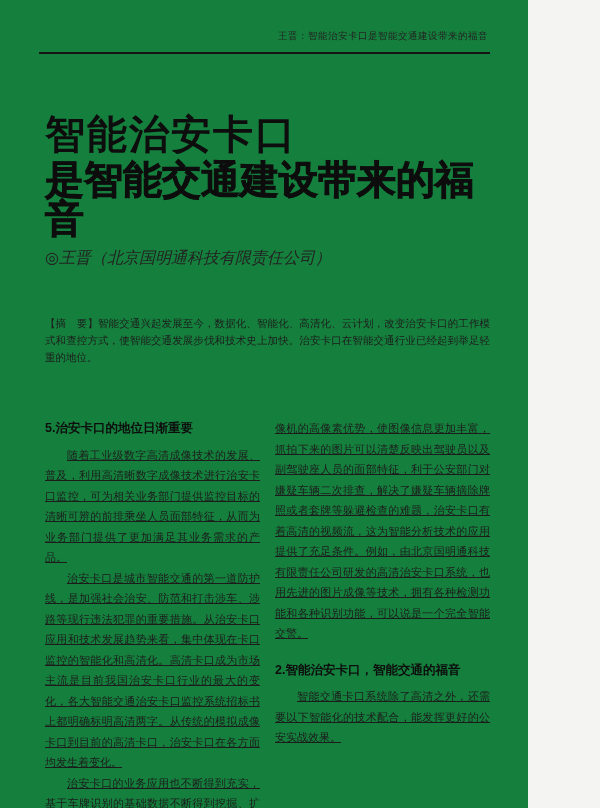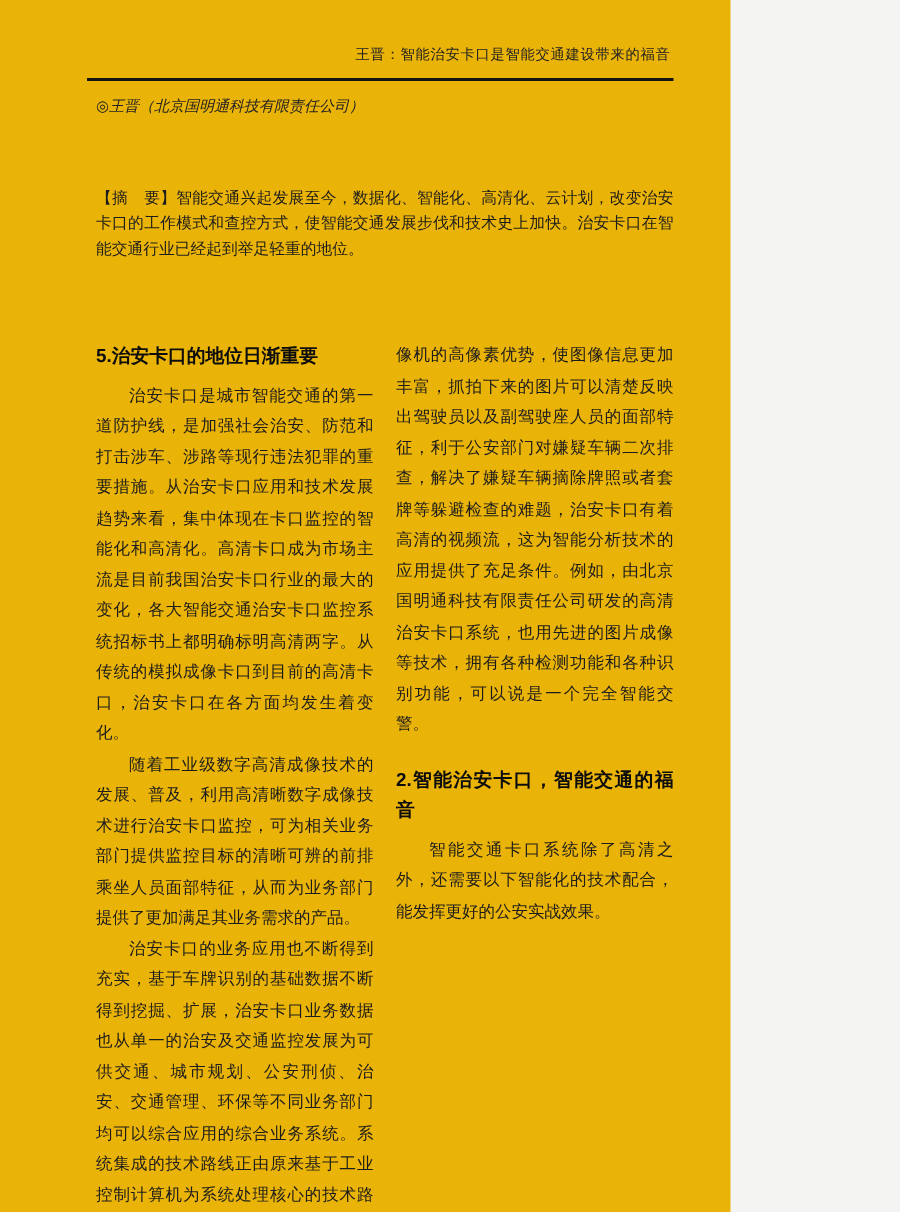--- a/index.html
+++ b/index.html
@@ -9,24 +9,24 @@
   }
   body {
     width: 600px;
     height: 808px;
     overflow: hidden;
     font-family: "Liberation Sans", sans-serif;
     color: #1c1c1c;
   }
   .page {
     box-sizing: border-box;
-    width: 487px;
+    width: 528px;
     height: 808px;
-    background: #eab308;
-    padding: 30px 38px 20px 64px;
+    background: #15803d;
+    padding: 30px 38px 20px 45px;
   }
   
   .running-header {
     text-align: right;
     font-size: 9.5px;
     letter-spacing: 0.5px;
     color: #222;
     padding-right: 2px;
   }
   .header-rule {
@@ -52,21 +52,21 @@
     font-size: 39px;
     font-weight: 900;
     -webkit-text-stroke: 0.8px #0d0d0d;
     letter-spacing: 0px;
     color: #0d0d0d;
   }
   .byline {
     margin-top: 10px;
     font-family: "Liberation Serif", "DejaVu Serif", serif;
     font-style: italic;
-    font-size: 10px;
+    font-size: 16px;
     color: #222;
   }
   
   .abstract-block {
     margin-top: 46px;
     font-size: 10.5px;
     line-height: 17px;
     text-align: justify;
   }
   .abstract-block p { margin: 0; }
@@ -84,47 +84,51 @@
     line-height: 20.5px;
     text-align: justify;
   }
   .col h2 {
     font-size: 12.5px;
     font-weight: 700;
     margin: 0 0 6px 0;
     color: #0d0d0d;
   }
   .col h2.second { margin-top: 16px; }
-  .col p { margin: 0; }
+  .col p { margin: 0; text-decoration: underline; }
   .col p.indent { text-indent: 2em; }
   .col p.noindent { text-indent: 0; }
 </style>
 </head>
 <body>
 
 <div class="page">
 
   <div class="running-header">王晋：智能治安卡口是智能交通建设带来的福音</div>
   <hr class="header-rule">
 
+  <div class="title-block">
+    <span class="title-l1">智能治安卡口</span>
+    <span class="title-l2">是智能交通建设带来的福音</span>
+  </div>
 
   <div class="byline">◎王晋（北京国明通科技有限责任公司）</div>
 
   <div class="abstract-block">
     <p>
       <span class="blk-label">【摘　要】</span><span>智能交通兴起发展至今，数据化、智能化、高清化、云计划，改变治安卡口的工作模式和查控方式，使智能交通发展步伐和技术史上加快。治安卡口在智能交通行业已经起到举足轻重的地位。</span>
     </p>
   </div>
 
   <div class="columns">
 
     <div class="col">
       <h2>5.治安卡口的地位日渐重要</h2>
+      <p class="indent">随着工业级数字高清成像技术的发展、普及，利用高清晰数字成像技术进行治安卡口监控，可为相关业务部门提供监控目标的清晰可辨的前排乘坐人员面部特征，从而为业务部门提供了更加满足其业务需求的产品。</p>
       <p class="indent">治安卡口是城市智能交通的第一道防护线，是加强社会治安、防范和打击涉车、涉路等现行违法犯罪的重要措施。从治安卡口应用和技术发展趋势来看，集中体现在卡口监控的智能化和高清化。高清卡口成为市场主流是目前我国治安卡口行业的最大的变化，各大智能交通治安卡口监控系统招标书上都明确标明高清两字。从传统的模拟成像卡口到目前的高清卡口，治安卡口在各方面均发生着变化。</p>
-      <p class="indent">随着工业级数字高清成像技术的发展、普及，利用高清晰数字成像技术进行治安卡口监控，可为相关业务部门提供监控目标的清晰可辨的前排乘坐人员面部特征，从而为业务部门提供了更加满足其业务需求的产品。</p>
       <p class="indent">治安卡口的业务应用也不断得到充实，基于车牌识别的基础数据不断得到挖掘、扩展，治安卡口业务数据也从单一的治安及交通监控发展为可供交通、城市规划、公安刑侦、治安、交通管理、环保等不同业务部门均可以综合应用的综合业务系统。系统集成的技术路线正由原来基于工业控制计算机为系统处理核心的技术路线向以可靠性更高、专业化程度更高的嵌入式技术路线发展。</p>
 
     </div>
 
     <div class="col">
       <p class="noindent">像机的高像素优势，使图像信息更加丰富，抓拍下来的图片可以清楚反映出驾驶员以及副驾驶座人员的面部特征，利于公安部门对嫌疑车辆二次排查，解决了嫌疑车辆摘除牌照或者套牌等躲避检查的难题，治安卡口有着高清的视频流，这为智能分析技术的应用提供了充足条件。例如，由北京国明通科技有限责任公司研发的高清治安卡口系统，也用先进的图片成像等技术，拥有各种检测功能和各种识别功能，可以说是一个完全智能交警。</p>
       <h2 class="second">2.智能治安卡口，智能交通的福音</h2>
       <p class="indent">智能交通卡口系统除了高清之外，还需要以下智能化的技术配合，能发挥更好的公安实战效果。</p>
 
     </div>

